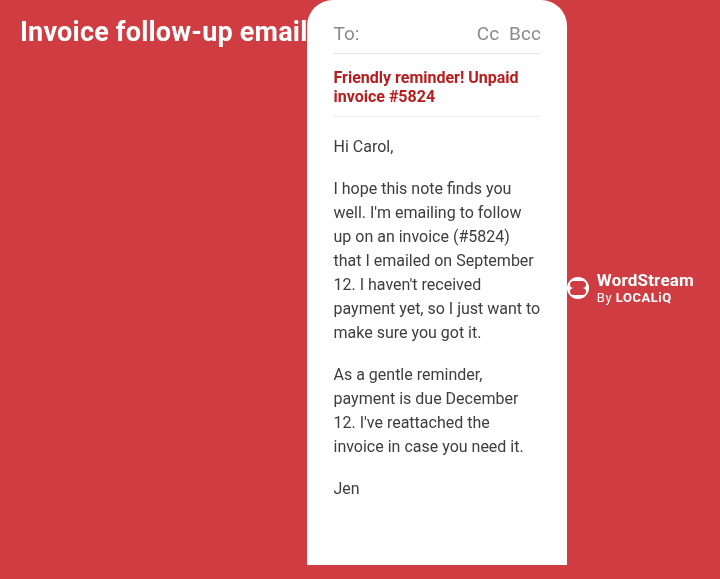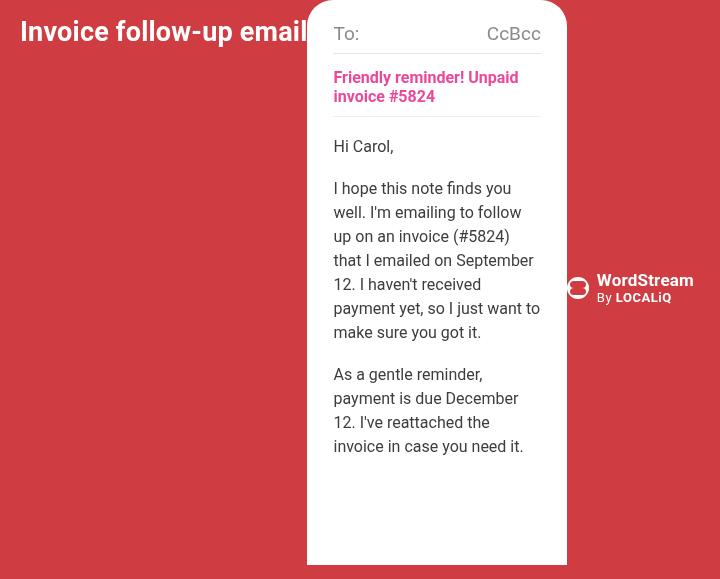--- a/index.html
+++ b/index.html
@@ -33,24 +33,24 @@
   }
   .header-row {
     display: flex;
     justify-content: space-between;
     align-items: baseline;
     font-size: 19px;
     color: #8a8a8a;
     padding: 6px 0 8px 0;
     border-bottom: 1px solid #e6e6e6;
   }
-  .ccbcc { display: flex; color: #8a8a8a; }
+  .ccbcc { display: flex; gap: 10px; color: #8a8a8a; }
   .subject {
     font-weight: 700;
-    color: #ec4899;
+    color: #b91c1c;
     font-size: 16px;
     padding: 14px 0 10px 0;
     border-bottom: 1px solid #eee;
   }
   .body-text {
     padding-top: 18px;
     font-size: 16px;
     line-height: 1.5;
     color: #3d3d3d;
   }
@@ -100,20 +100,21 @@
         <span>Bcc</span>
       </span>
     </div>
 
     <div class="subject">Friendly reminder! Unpaid invoice #5824</div>
 
     <div class="body-text">
       <p>Hi Carol,</p>
       <p>I hope this note finds you well. I'm emailing to follow up on an invoice (#5824) that I emailed on September 12. I haven't received  payment yet, so I just want to make sure you got it.</p>
       <p>As a gentle reminder, payment is due December 12. I've reattached the invoice in case you need it.</p>
+      <p>Jen</p>
     </div>
   </div>
 
   <div class="brand">
     <div class="brand-icon"></div>
     <div class="brand-text">
       <div class="brand-main">WordStream</div>
       <div class="brand-sub">
         <span>By </span><b>LOCALiQ</b>
       </div>

